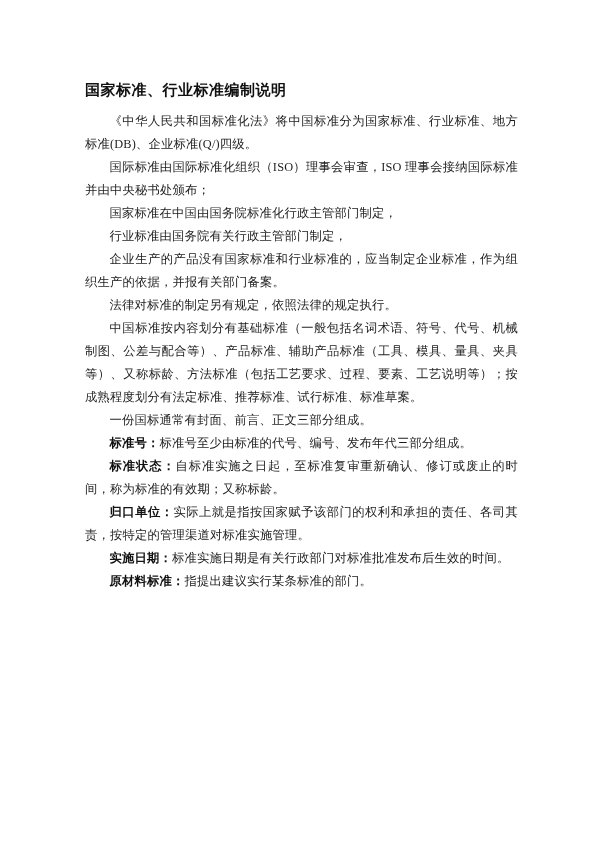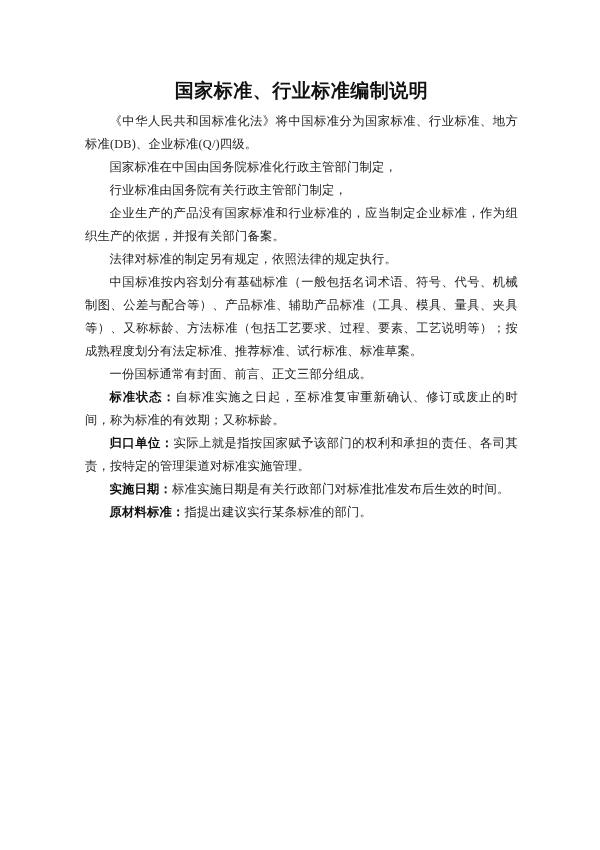--- a/index.html
+++ b/index.html
@@ -16,23 +16,22 @@
     font-family: "Liberation Serif", "DejaVu Serif", serif;
     color: #1c1c1c;
   }
   .content {
     position: absolute;
     left: 85px;
     top: 80px;
     width: 433px;
   }
   .doc-title {
-    font-size: 19px;
+    font-size: 15px;
     font-weight: bold;
-    text-align: center;
     margin: 0 0 9px 0;
     line-height: 21px;
     letter-spacing: 0.5px;
     color: #111111;
   }
   .content p {
     margin: 0;
     font-size: 12.3px;
     line-height: 23px;
     letter-spacing: 0.2px;
@@ -47,27 +46,31 @@
 </style>
 </head>
 <body>
 
 <div class="page">
   <div class="content">
 
     <h1 class="doc-title">国家标准、行业标准编制说明</h1>
 
     <p>《中华人民共和国标准化法》将中国标准分为国家标准、行业标准、地方标准(DB)、企业标准(Q/)四级。</p>
+    <p>国际标准由国际标准化组织（ISO）理事会审查，ISO 理事会接纳国际标准并由中央秘书处颁布；</p>
     <p>国家标准在中国由国务院标准化行政主管部门制定，</p>
     <p>行业标准由国务院有关行政主管部门制定，</p>
     <p>企业生产的产品没有国家标准和行业标准的，应当制定企业标准，作为组织生产的依据，并报有关部门备案。</p>
     <p>法律对标准的制定另有规定，依照法律的规定执行。</p>
     <p>中国标准按内容划分有基础标准（一般包括名词术语、符号、代号、机械制图、公差与配合等）、产品标准、辅助产品标准（工具、模具、量具、夹具等）、又称标龄、方法标准（包括工艺要求、过程、要素、工艺说明等）；按成熟程度划分有法定标准、推荐标准、试行标准、标准草案。</p>
     <p>一份国标通常有封面、前言、正文三部分组成。</p>
 
+    <p>
+      <span class="term">标准号：</span><span>标准号至少由标准的代号、编号、发布年代三部分组成。</span>
+    </p>
     <p>
       <span class="term">标准状态：</span><span>自标准实施之日起，至标准复审重新确认、修订或废止的时间，称为标准的有效期；又称标龄。</span>
     </p>
     <p>
       <span class="term">归口单位：</span><span>实际上就是指按国家赋予该部门的权利和承担的责任、各司其责，按特定的管理渠道对标准实施管理。</span>
     </p>
     <p>
       <span class="term">实施日期：</span><span>标准实施日期是有关行政部门对标准批准发布后生效的时间。</span>
     </p>
     <p>

